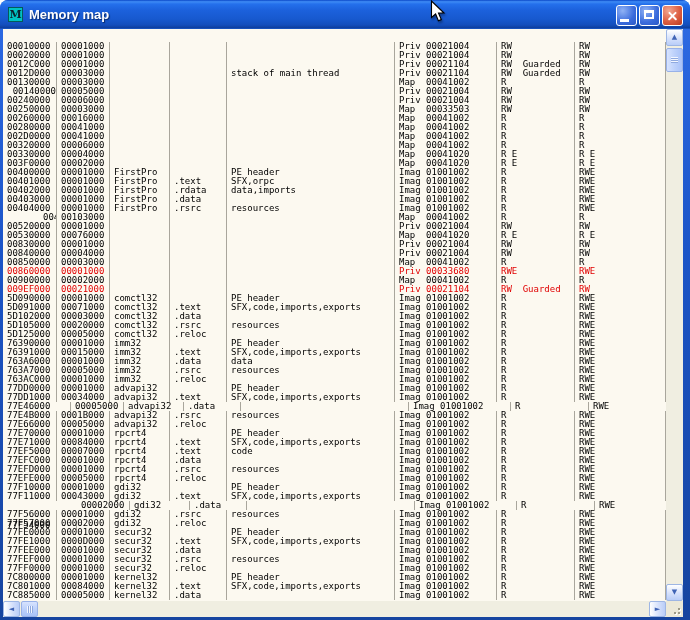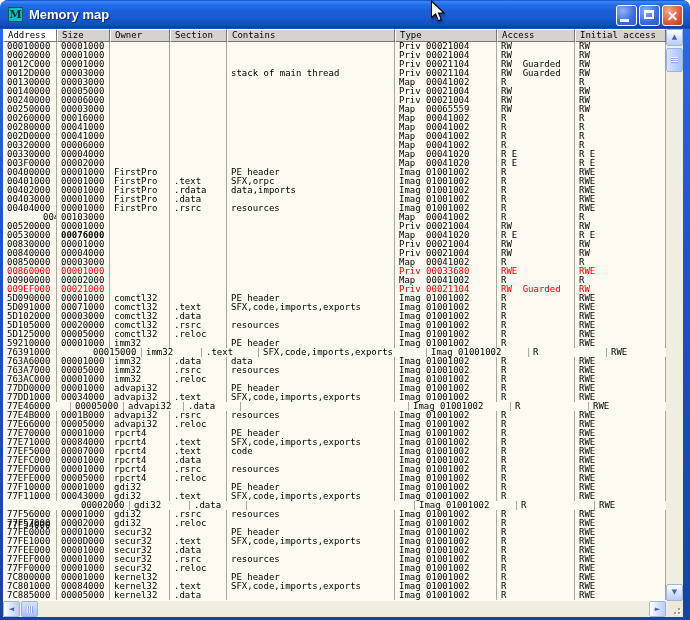--- a/index.html
+++ b/index.html
@@ -92,30 +92,20 @@
       <span class="wbtn max">
         <span class="glyph-max"></span>
       </span>
       <span class="wbtn close">
         <span class="glyph-close"></span>
       </span>
     </span>
   </div>
 
   <div class="content">
-    <div class="thead">
-        <div class="hcell active" style="width: 54px;">Address</div>
-        <div class="hcell" style="width: 53px;">Size</div>
-        <div class="hcell" style="width: 60px;">Owner</div>
-        <div class="hcell" style="width: 57px;">Section</div>
-        <div class="hcell" style="width: 168px;">Contains</div>
-        <div class="hcell" style="width: 102px;">Type</div>
-        <div class="hcell" style="width: 78px;">Access</div>
-        <div class="hcell" style="width: 91px;">Initial access</div>
-      </div>
     <div class="tbody">
         <div class="trow">
           <div class="tcell" style="width: 54px;">00010000</div>
           <div class="tcell" style="width: 53px;">00001000</div>
           <div class="tcell" style="width: 60px;"></div>
           <div class="tcell" style="width: 57px;"></div>
           <div class="tcell" style="width: 168px;"></div>
           <div class="tcell" style="width: 102px;">Priv 00021004</div>
           <div class="tcell" style="width: 78px;">RW</div>
           <div class="tcell" style="width: 91px;">RW</div>
@@ -154,21 +144,21 @@
           <div class="tcell" style="width: 54px;">00130000</div>
           <div class="tcell" style="width: 53px;">00003000</div>
           <div class="tcell" style="width: 60px;"></div>
           <div class="tcell" style="width: 57px;"></div>
           <div class="tcell" style="width: 168px;"></div>
           <div class="tcell" style="width: 102px;">Map  00041002</div>
           <div class="tcell" style="width: 78px;">R</div>
           <div class="tcell" style="width: 91px;">R</div>
         </div>
         <div class="trow">
-          <div class="tcell" style="width: 54px;">00140000</div>
+          <div class="tcell" style="width: 54px; text-align: right;">00140000</div>
           <div class="tcell" style="width: 53px;">00005000</div>
           <div class="tcell" style="width: 60px;"></div>
           <div class="tcell" style="width: 57px;"></div>
           <div class="tcell" style="width: 168px;"></div>
           <div class="tcell" style="width: 102px;">Priv 00021004</div>
           <div class="tcell" style="width: 78px;">RW</div>
           <div class="tcell" style="width: 91px;">RW</div>
         </div>
         <div class="trow">
           <div class="tcell" style="width: 54px;">00240000</div>
@@ -179,21 +169,21 @@
           <div class="tcell" style="width: 102px;">Priv 00021004</div>
           <div class="tcell" style="width: 78px;">RW</div>
           <div class="tcell" style="width: 91px;">RW</div>
         </div>
         <div class="trow">
           <div class="tcell" style="width: 54px;">00250000</div>
           <div class="tcell" style="width: 53px;">00003000</div>
           <div class="tcell" style="width: 60px;"></div>
           <div class="tcell" style="width: 57px;"></div>
           <div class="tcell" style="width: 168px;"></div>
-          <div class="tcell" style="width: 102px;">Map  00065559</div>
+          <div class="tcell" style="width: 102px;">Map  00033503</div>
           <div class="tcell" style="width: 78px;">RW</div>
           <div class="tcell" style="width: 91px;">RW</div>
         </div>
         <div class="trow">
           <div class="tcell" style="width: 54px;">00260000</div>
           <div class="tcell" style="width: 53px;">00016000</div>
           <div class="tcell" style="width: 60px;"></div>
           <div class="tcell" style="width: 57px;"></div>
           <div class="tcell" style="width: 168px;"></div>
           <div class="tcell" style="width: 102px;">Map  00041002</div>
@@ -315,21 +305,21 @@
           <div class="tcell" style="width: 53px;">00001000</div>
           <div class="tcell" style="width: 60px;"></div>
           <div class="tcell" style="width: 57px;"></div>
           <div class="tcell" style="width: 168px;"></div>
           <div class="tcell" style="width: 102px;">Priv 00021004</div>
           <div class="tcell" style="width: 78px;">RW</div>
           <div class="tcell" style="width: 91px;">RW</div>
         </div>
         <div class="trow">
           <div class="tcell" style="width: 54px;">00530000</div>
-          <div class="tcell" style="width: 53px; font-weight: bold;">00076000</div>
+          <div class="tcell" style="width: 53px;">00076000</div>
           <div class="tcell" style="width: 60px;"></div>
           <div class="tcell" style="width: 57px;"></div>
           <div class="tcell" style="width: 168px;"></div>
           <div class="tcell" style="width: 102px;">Map  00041020</div>
           <div class="tcell" style="width: 78px;">R E</div>
           <div class="tcell" style="width: 91px;">R E</div>
         </div>
         <div class="trow">
           <div class="tcell" style="width: 54px;">00830000</div>
           <div class="tcell" style="width: 53px;">00001000</div>
@@ -434,32 +424,32 @@
           <div class="tcell" style="width: 54px;">5D125000</div>
           <div class="tcell" style="width: 53px;">00005000</div>
           <div class="tcell" style="width: 60px;">comctl32</div>
           <div class="tcell" style="width: 57px;">.reloc</div>
           <div class="tcell" style="width: 168px;"></div>
           <div class="tcell" style="width: 102px;">Imag 01001002</div>
           <div class="tcell" style="width: 78px;">R</div>
           <div class="tcell" style="width: 91px;">RWE</div>
         </div>
         <div class="trow">
-          <div class="tcell" style="width: 54px;">59210000</div>
+          <div class="tcell" style="width: 54px;">76390000</div>
           <div class="tcell" style="width: 53px;">00001000</div>
           <div class="tcell" style="width: 60px;">imm32</div>
           <div class="tcell" style="width: 57px;"></div>
           <div class="tcell" style="width: 168px;">PE header</div>
           <div class="tcell" style="width: 102px;">Imag 01001002</div>
           <div class="tcell" style="width: 78px;">R</div>
           <div class="tcell" style="width: 91px;">RWE</div>
         </div>
         <div class="trow">
           <div class="tcell" style="width: 54px;">76391000</div>
-          <div class="tcell" style="width: 53px; margin-left: 32px;">00015000</div>
+          <div class="tcell" style="width: 53px;">00015000</div>
           <div class="tcell" style="width: 60px;">imm32</div>
           <div class="tcell" style="width: 57px;">.text</div>
           <div class="tcell" style="width: 168px;">SFX,code,imports,exports</div>
           <div class="tcell" style="width: 102px;">Imag 01001002</div>
           <div class="tcell" style="width: 78px;">R</div>
           <div class="tcell" style="width: 91px;">RWE</div>
         </div>
         <div class="trow">
           <div class="tcell" style="width: 54px;">763A6000</div>
           <div class="tcell" style="width: 53px;">00001000</div>

